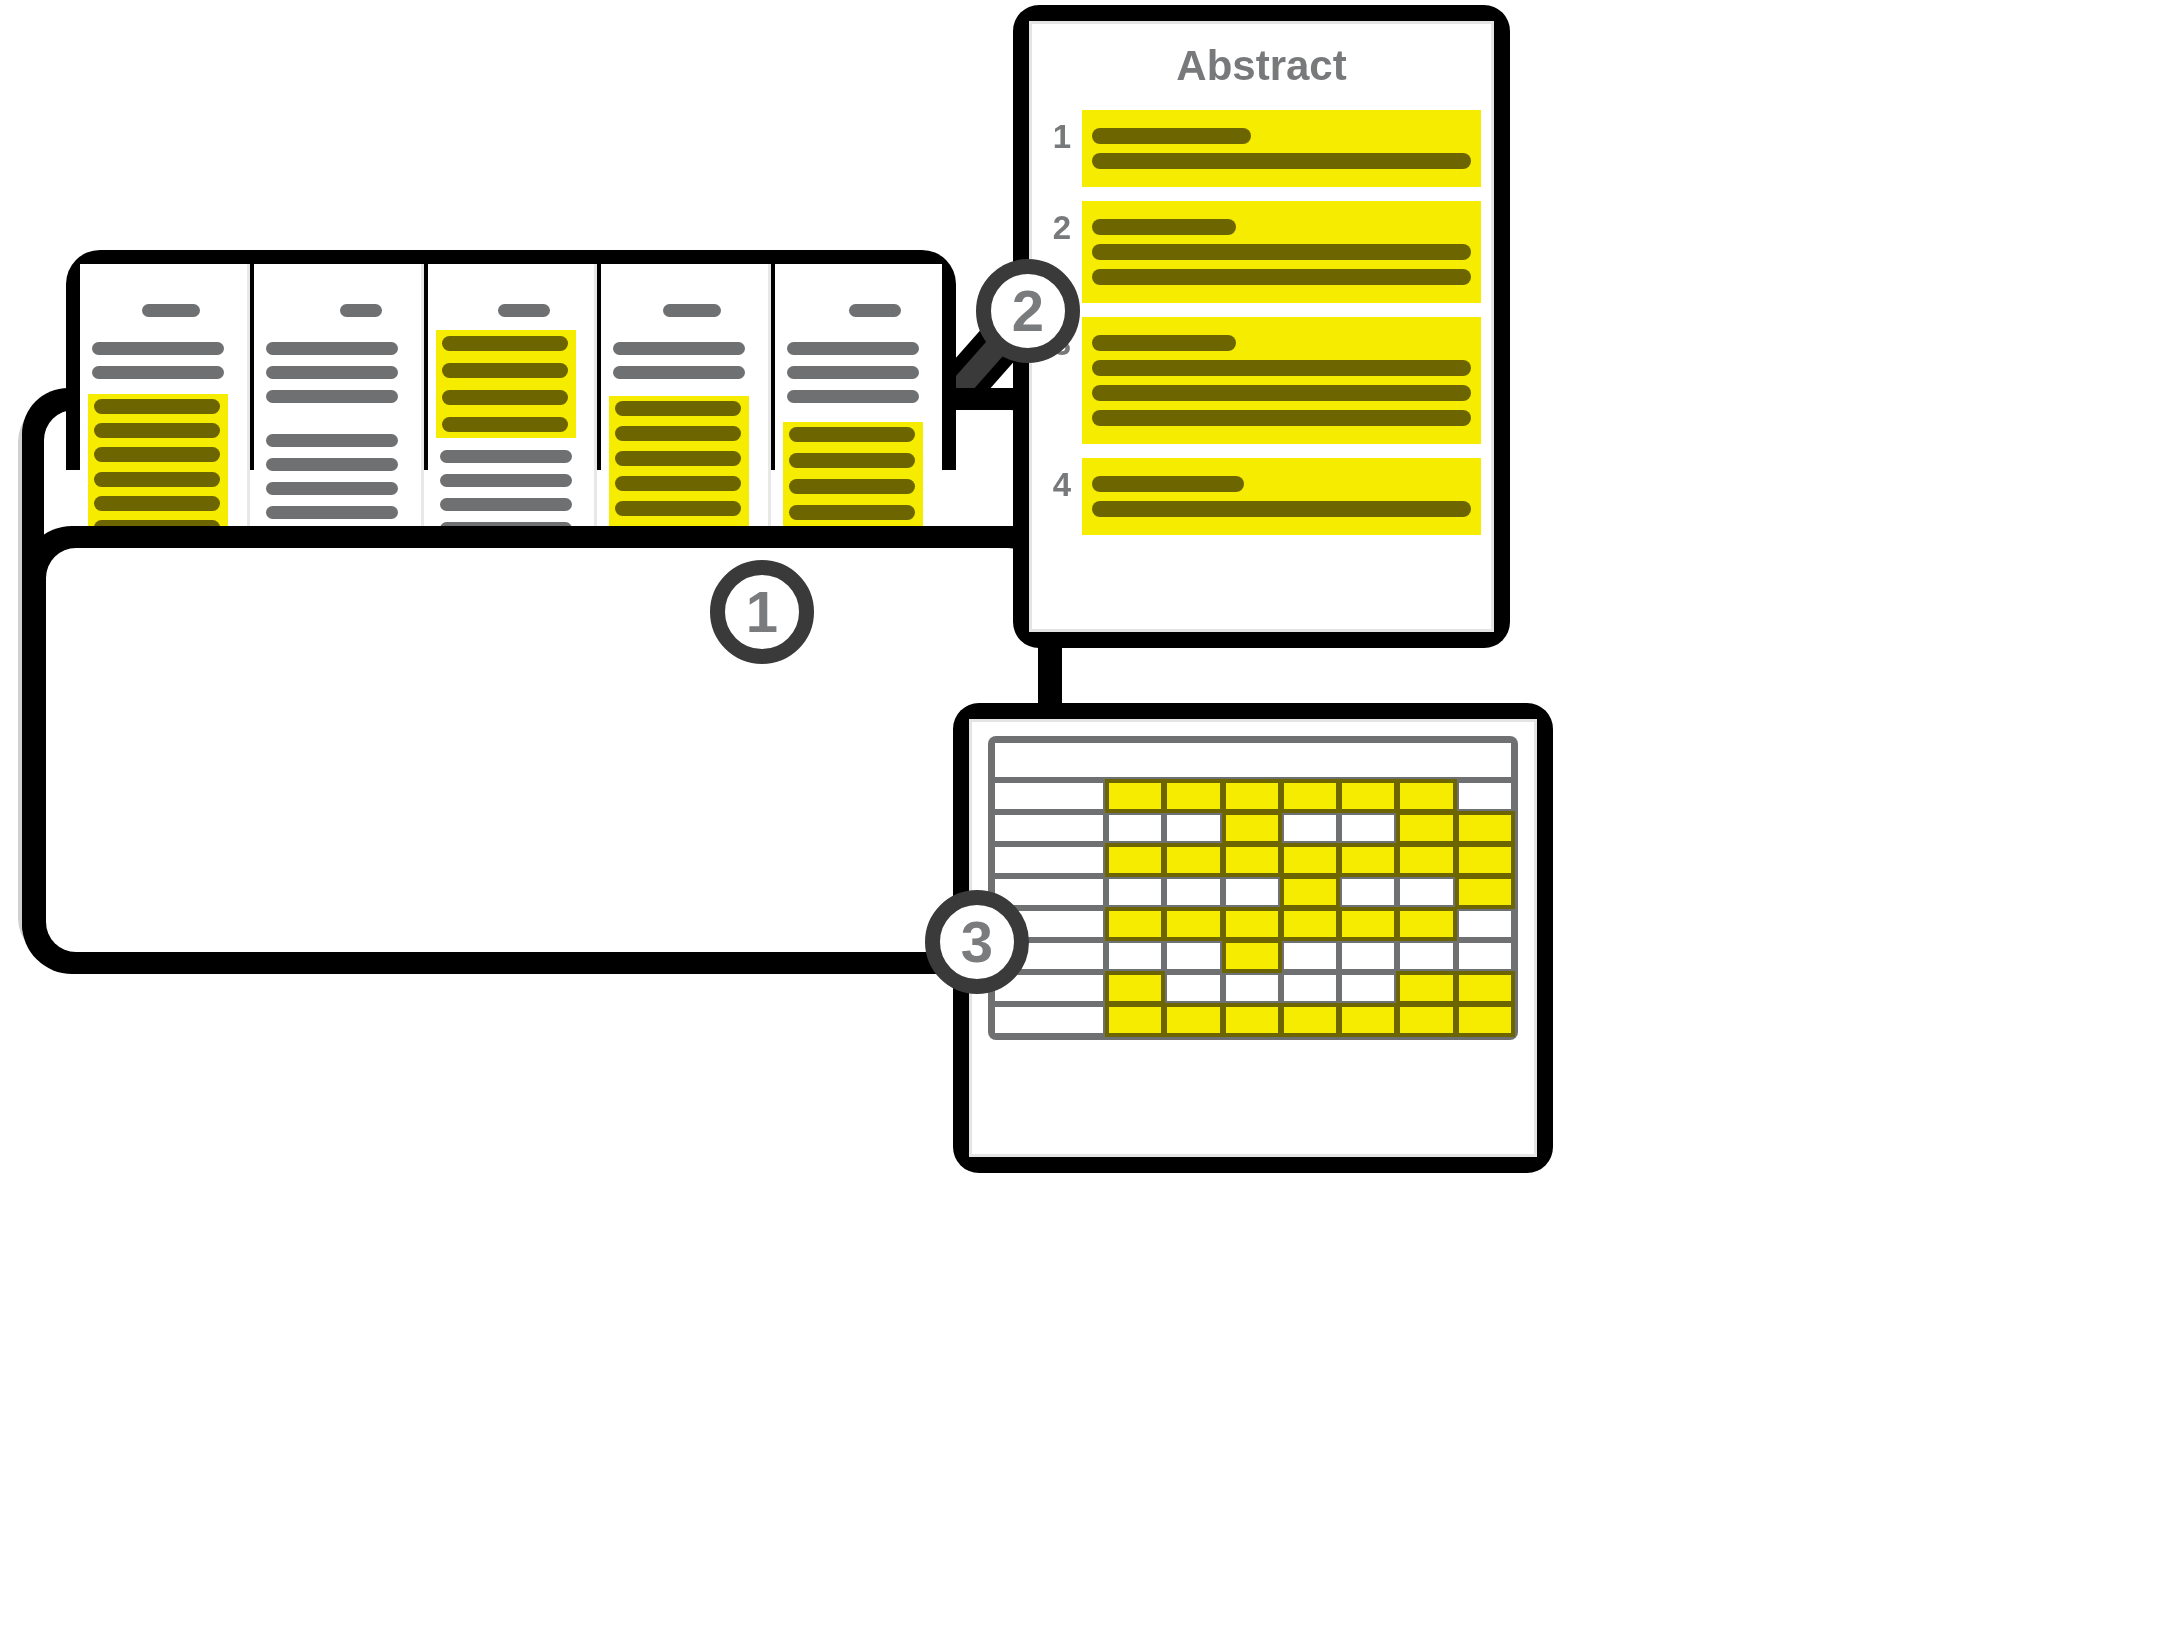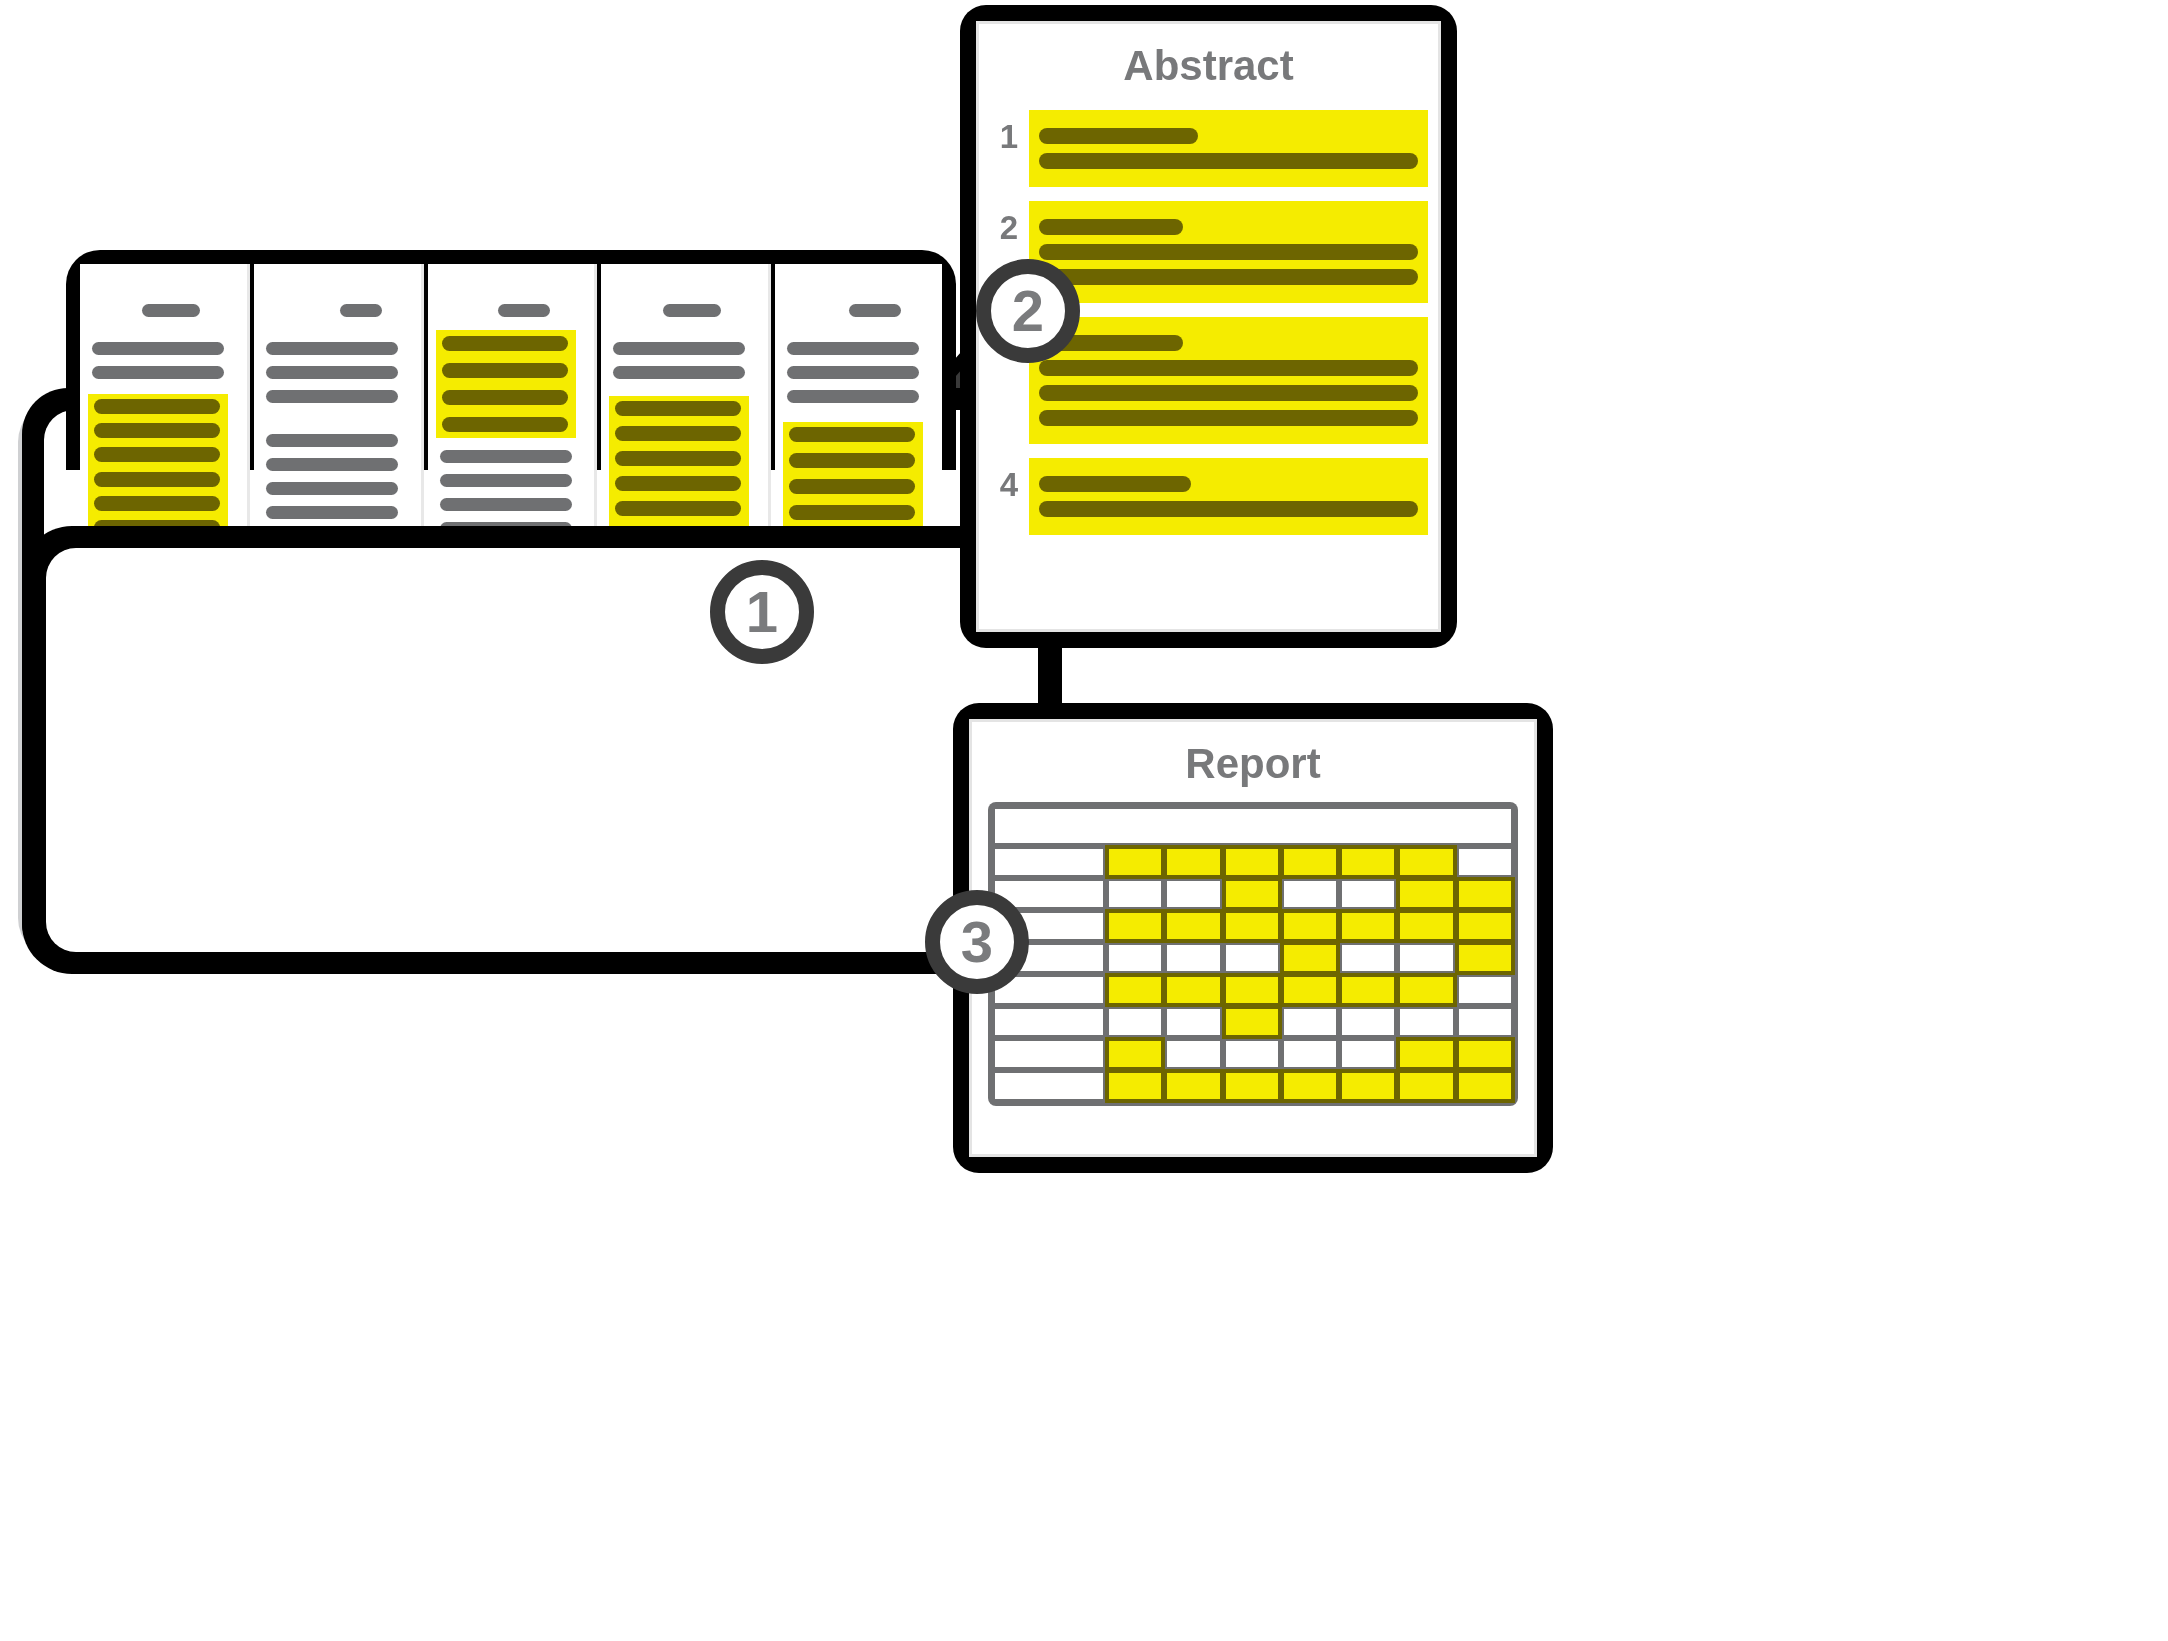--- a/index.html
+++ b/index.html
@@ -130,21 +130,21 @@
     font-family: "Liberation Sans", sans-serif;
     line-height: 1;
   }
   #node-1 { left: 710px; top: 560px; }
   #node-2 { left: 976px; top: 259px; }
   #node-3 { left: 925px; top: 890px; }
 
   
   #abstract-panel {
     position: absolute;
-    left: 960px; top: 5px;
+    left: 1013px; top: 5px;
     width: 497px; height: 643px;
   }
   .panel-outline {
     position: absolute; inset: 0;
     background: #000000;
     border-radius: 26px;
   }
   .panel-inner {
     position: absolute;
     left: 16px; top: 16px; right: 16px; bottom: 16px;
@@ -370,21 +370,20 @@
               <div class="abs-line" style="width: 100%;"></div>
             </div>
           </div>
         </div>
     </div>
   </div>
 
   <div id="report-panel">
     <div class="panel-outline"></div>
     <div class="panel-inner">
-      <div class="panel-title">Report</div>
       <div class="rpt-table-wrap">
         <div class="rpt-header-row"></div>
         <div id="rpt-rows">
 
         <div class="rpt-row">
               <div class="rpt-label-cell"></div>
               <div class="rpt-cell hl"></div>
               <div class="rpt-cell hl"></div>
               <div class="rpt-cell hl"></div>
               <div class="rpt-cell hl"></div>

